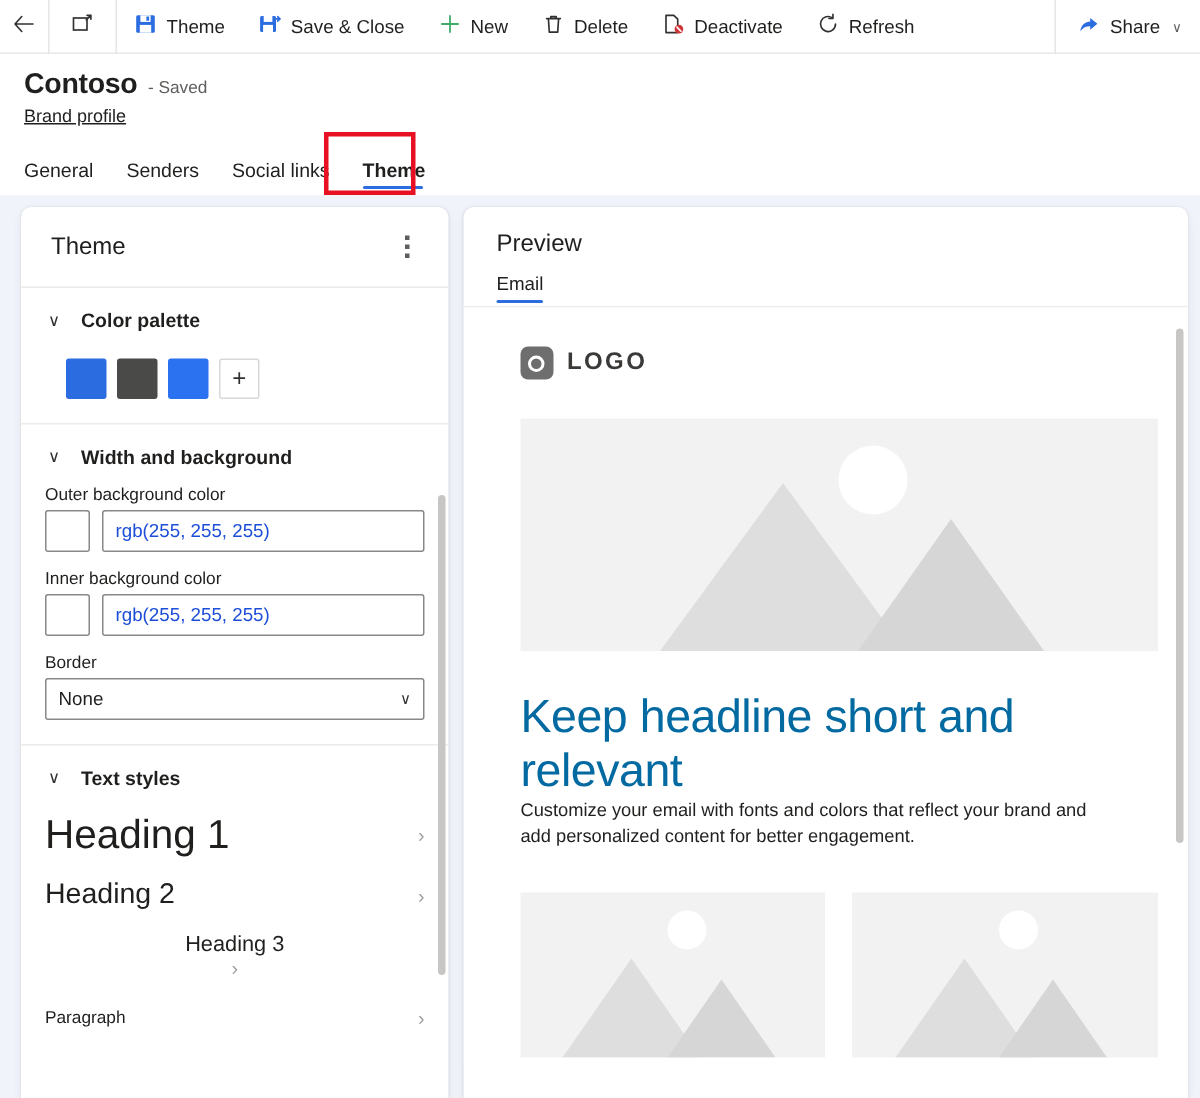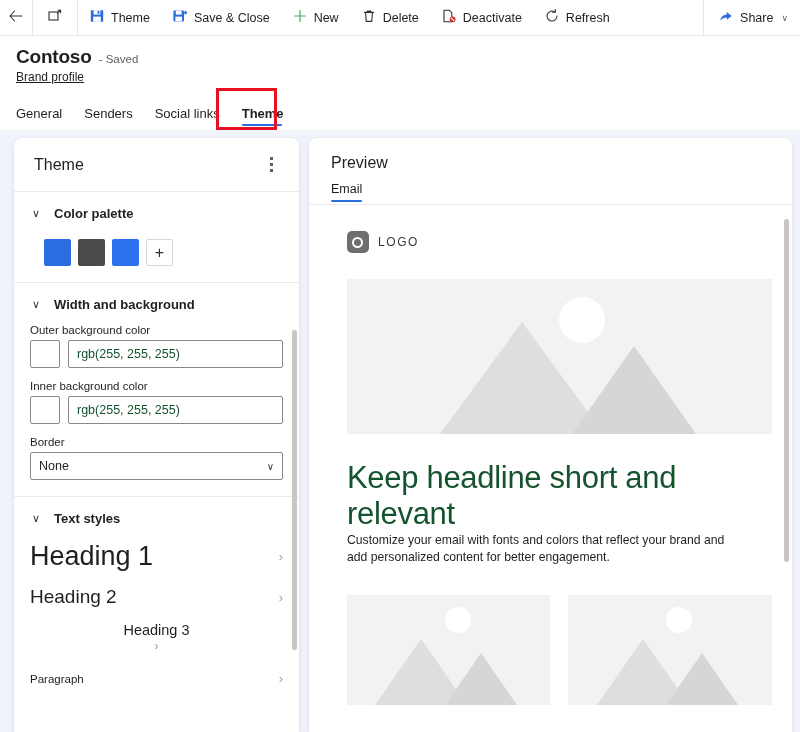--- a/index.html
+++ b/index.html
@@ -99,21 +99,21 @@
   }
 
   .field-label { font-size: 11.5px; color: #201f1e; margin: 12px 0 4px 0; }
   .field-row { display: flex; align-items: center; gap: 8px; }
   .color-chip {
     width: 30px; height: 28px; border: 1px solid #8a8886; border-radius: 2px; background: #fff;
     flex: 0 0 auto;
   }
   .text-input {
     flex: 1 1 auto; height: 28px; border: 1px solid #8a8886; border-radius: 2px;
-    background: #fff; font-size: 12.5px; color: #14532d;
+    background: #fff; font-size: 12.5px; color: #1d4ed8;
     padding: 0 8px; display: flex; align-items: center;
     font-family: "Liberation Sans", sans-serif;
   }
   .select-box {
     height: 28px; border: 1px solid #8a8886; border-radius: 2px; background: #fff;
     display: flex; align-items: center; justify-content: space-between;
     padding: 0 8px; font-size: 12.5px; color: #201f1e; margin-top: 4px;
   }
   .select-box .chv { font-size: 10px; color: #323130; }
 
@@ -148,38 +148,38 @@
 
   .logo-row { display: flex; align-items: center; gap: 9px; }
   .logo-mark {
     width: 22px; height: 22px; border-radius: 5px; background: #6e6e6e;
     display: flex; align-items: center; justify-content: center;
   }
   .logo-ring {
     width: 11px; height: 11px; border-radius: 50%;
     border: 2.5px solid #ffffff;
   }
-  .logo-text { font-size: 12px; font-weight: normal; letter-spacing: 1.6px; color: #3b3a39; }
+  .logo-text { font-size: 16px; font-weight: bold; letter-spacing: 1.6px; color: #3b3a39; }
 
   .img-ph { background: #f2f2f2; position: relative; overflow: hidden; }
   .hero-ph { height: 155px; margin-top: 26px; }
   .mtn { position: absolute; bottom: 0; width: 0; height: 0; }
   .mtn-a {
     left: 22%; border-left: 82px solid transparent; border-right: 82px solid transparent;
     border-bottom: 112px solid #dedede;
   }
   .mtn-b {
     left: 53%; border-left: 62px solid transparent; border-right: 62px solid transparent;
     border-bottom: 88px solid #d6d6d6;
   }
   .sun { position: absolute; border-radius: 50%; background: #ffffff; }
   .hero-sun { width: 46px; height: 46px; left: 50%; top: 18px; }
 
   .headline {
-    font-size: 31px; line-height: 1.16; color: #14532d; margin-top: 26px;
+    font-size: 31px; line-height: 1.16; color: #0369a1; margin-top: 26px;
     font-weight: normal; letter-spacing: -0.3px;
   }
   .body-copy {
     font-size: 12.2px; line-height: 1.42; color: #201f1e; 
     max-width: 390px;
   }
 
   .two-col { display: flex; gap: 18px; margin-top: 28px; }
   .col-ph { flex: 1 1 0; height: 110px; }
   .col-mtn-a { left: 14%; border-left: 46px solid transparent; border-right: 46px solid transparent; border-bottom: 66px solid #dedede; }

